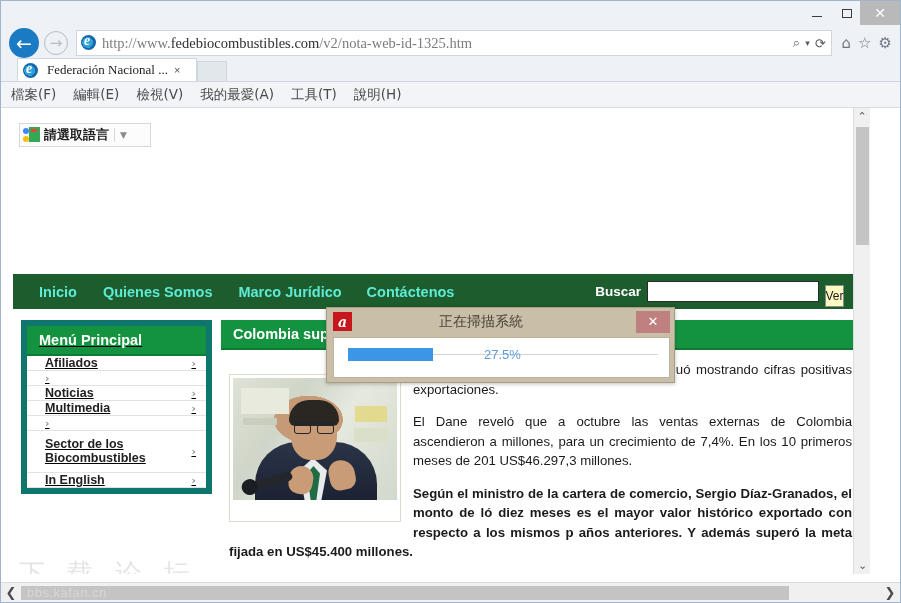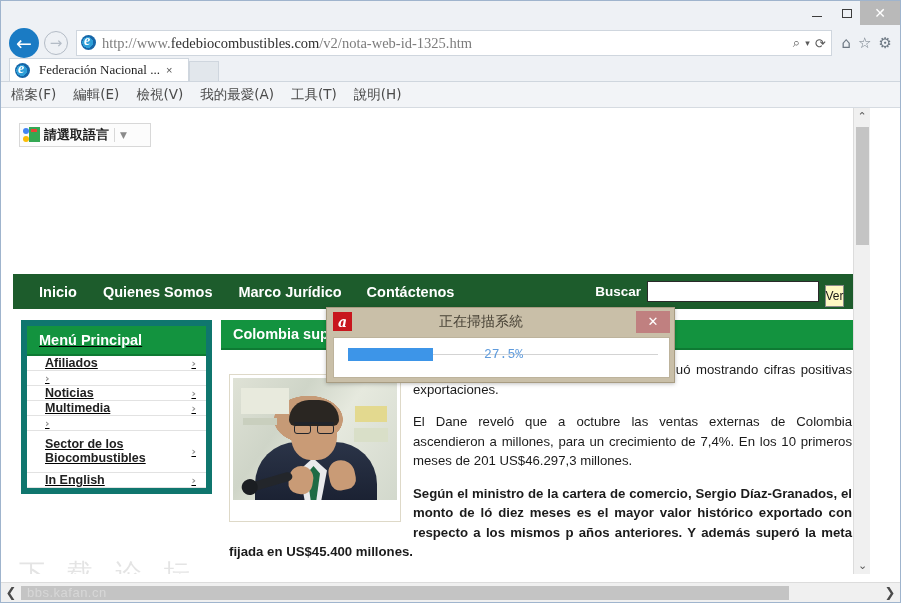--- a/index.html
+++ b/index.html
@@ -105,21 +105,21 @@
 
   
   #tabstrip {
     position: absolute; left: 0; top: 57px;
     width: 899px; height: 24px;
     background: #eef1f5;
     border-bottom: 1px solid #cfd6de;
     display: flex; align-items: flex-end;
   }
   #tab0 {
-    margin-left: 8px; height: 23px;
+    margin-left: 16px; height: 23px;
     background: #ffffff; border: 1px solid #cfd6de; border-bottom: none;
     display: flex; align-items: center; padding: 0 4px 0 5px; gap: 4px;
     min-width: 180px;
   }
   #tab0-label { font-size: 13px; color: #1d1d1d; white-space: nowrap;
                 font-family: "Liberation Serif", serif; }
   #tab0-close { font-size: 11px; color: #555; padding: 0 2px; }
   #tab-new {
     width: 30px; height: 20px; background: #e2e7ec;
     border: 1px solid #cfd6de; border-bottom: none;
@@ -172,21 +172,21 @@
   #gt-caret { font-size: 9px; color: #8a8a8a; font-family:"DejaVu Sans", sans-serif;}
 
   
   #sitenav {
     position: absolute; left: 12px; top: 166px;
     width: 847px; height: 35px;
     background: #1d5c2c;
     display: flex; align-items: center;
   }
   #sitenav .navlink {
-    color: #ffffff; font-size: 14.5px; font-weight: 700;
+    color: #5eead4; font-size: 14.5px; font-weight: 700;
     white-space: nowrap; font-family: "Liberation Sans", sans-serif;
   }
   #nav-inicio { margin-left: 26px; }
   #nav-quienes { margin-left: 26px; }
   #nav-marco  { margin-left: 26px; }
   #nav-contact{ margin-left: 25px; }
   #search-zone {
     margin-left: auto; margin-right: 16px;
     display: flex; align-items: center; gap: 6px;
   }
@@ -404,21 +404,21 @@
     position: absolute; left: 14px; top: 16px;
     width: 310px; height: 1px; background: #d3d3d3;
   }
   #progress-fill {
     position: absolute; left: 14px; top: 10px;
     height: 13px; background: #3d95e8;
   }
   #progress-pct {
     position: absolute; left: 150px; top: 9px;
     font-size: 13px; color: #5f9bdc;
-    font-family: Liberation Mono, monospace;
+    font-family: Liberation Sans, sans-serif;
   }
 </style>
 </head>
 <body>
 
 <div id="window">
 
   <div id="titlebar">
     <div class="wbtn" id="btn-min">
       <span class="min-glyph"></span>

